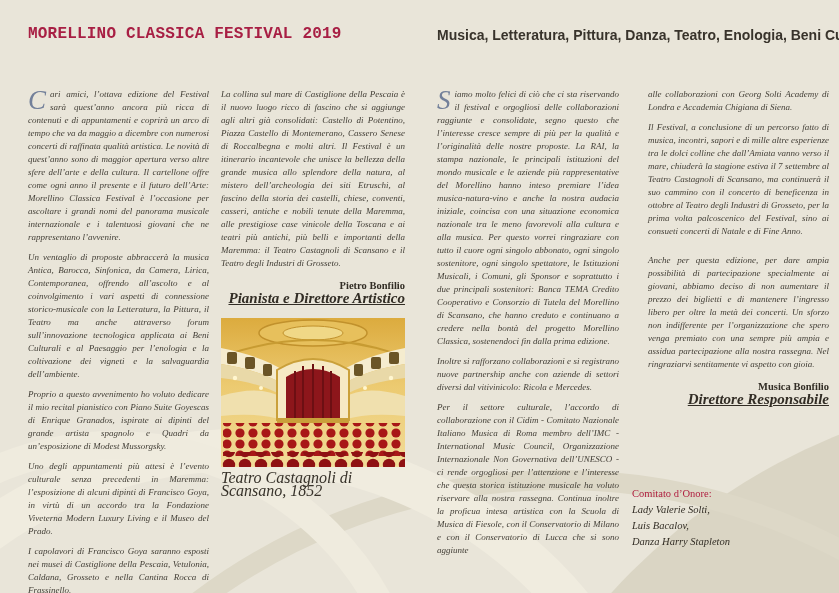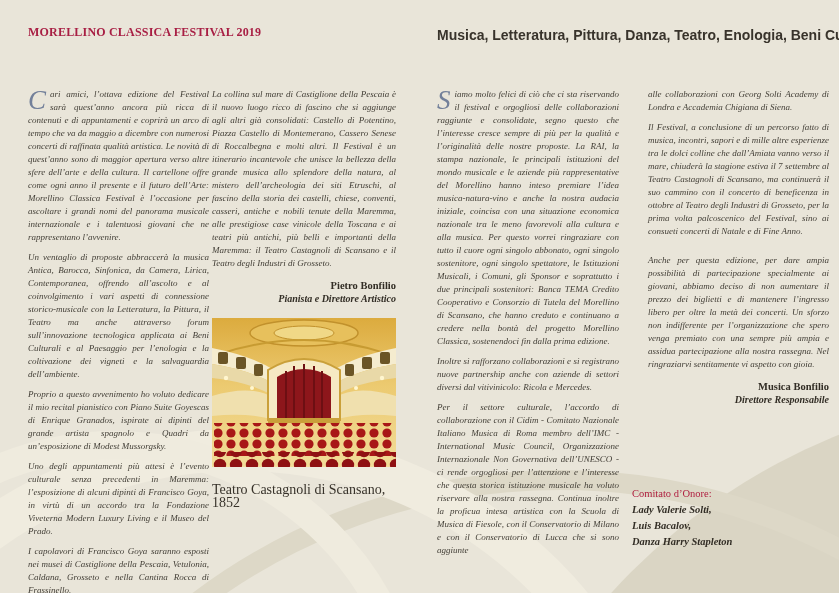--- a/index.html
+++ b/index.html
@@ -7,60 +7,60 @@
   body {
     position:relative; width:839px; height:593px;
     background:#e9e5d9; overflow:hidden;
     font-family:"Liberation Serif", serif;
     -webkit-font-smoothing:antialiased;
   }
   .bg-swirls { position:absolute; left:0; top:0; }
 
   .title {
     position:absolute; left:28px; top:25px;
-    font-family:Liberation Serif, serif;
-    font-size:12px; font-weight:bold; color:#a81f44; letter-spacing:0.2px;
+    font-family:Liberation Mono, monospace;
+    font-size:16px; font-weight:bold; color:#a81f44; letter-spacing:0.2px;
     white-space:nowrap;
   }
   .subtitle {
     position:absolute; left:437px; top:27px;
     font-size:14px; font-weight:bold; color:#38332b; line-height:16px;
     font-family:Liberation Sans, sans-serif; white-space:nowrap;text-align:center;
   }
 
   .col {
     position:absolute; top:88px; width:181px;
     font-style:italic; font-size:9px; line-height:13px;
     color:#423e36; text-align:justify;
   }
   .col p { margin-top:7px; }
   .col p:first-child { margin-top:0; }
   .col1 { left:28px; }
-  .col2 { left:212px; width:184px; }
+  .col2 { left:221px; width:184px; }
   .col3 { left:437px; width:182px; }
   .col4 { left:632px; width:181px;margin-left:16px; }
 
   .dropcap {
     float:left; font-size:27px; line-height:23px;
     padding:1px 4px 0 0; color:#73809a; font-style:italic;
   }
 
   .gap-top { margin-top:16px !important; }
 
   .sig { margin-top:9px; text-align:right; font-style:normal; }
   .sig .name { font-weight:bold; font-size:10.5px; color:#322d25; display:block;font-family:Liberation Serif, serif; }
-  .sig .role { font-weight:bold; font-style:italic; font-size:10px; color:#322d25; display:block; }
+  .sig .role { font-weight:bold; font-style:italic; font-size:15px; color:#322d25; display:block;text-decoration:underline; }
 
   .photo-fig { margin-top:13px; font-style:normal; }
   .photo-frame { display:block; width:184px; height:149px; }
-  .caption { margin-top:16px; font-size:14px; color:#37322a; text-align:left; }
+  .caption { margin-top:4px; font-size:16px; color:#37322a; text-align:left;font-style:italic; }
 
   .committee { position:absolute; left:632px; top:486px; font-size:10.5px; line-height:16px; }
   .committee .c-title { color:#b02041; font-weight:normal; }
-  .committee .member { font-weight:bold; font-style:italic; color:#322d25; }
+  .committee .member { font-weight:normal; font-style:italic; color:#322d25; }
 </style>
 </head>
 <body>
 
 <svg class="bg-swirls" width="839" height="593" viewBox="0 0 839 593" aria-hidden="true">
   <circle cx="1070" cy="1010" r="620" fill="#dad5c4"></circle>
   <circle cx="560" cy="1080" r="600" fill="none" stroke="#ddd8c7" stroke-width="20"></circle>
   <circle cx="240" cy="880" r="430" fill="none" stroke="#f0ecdf" stroke-width="42"></circle>
   <circle cx="115" cy="745" r="300" fill="none" stroke="#efebde" stroke-width="28"></circle>
 </svg>

